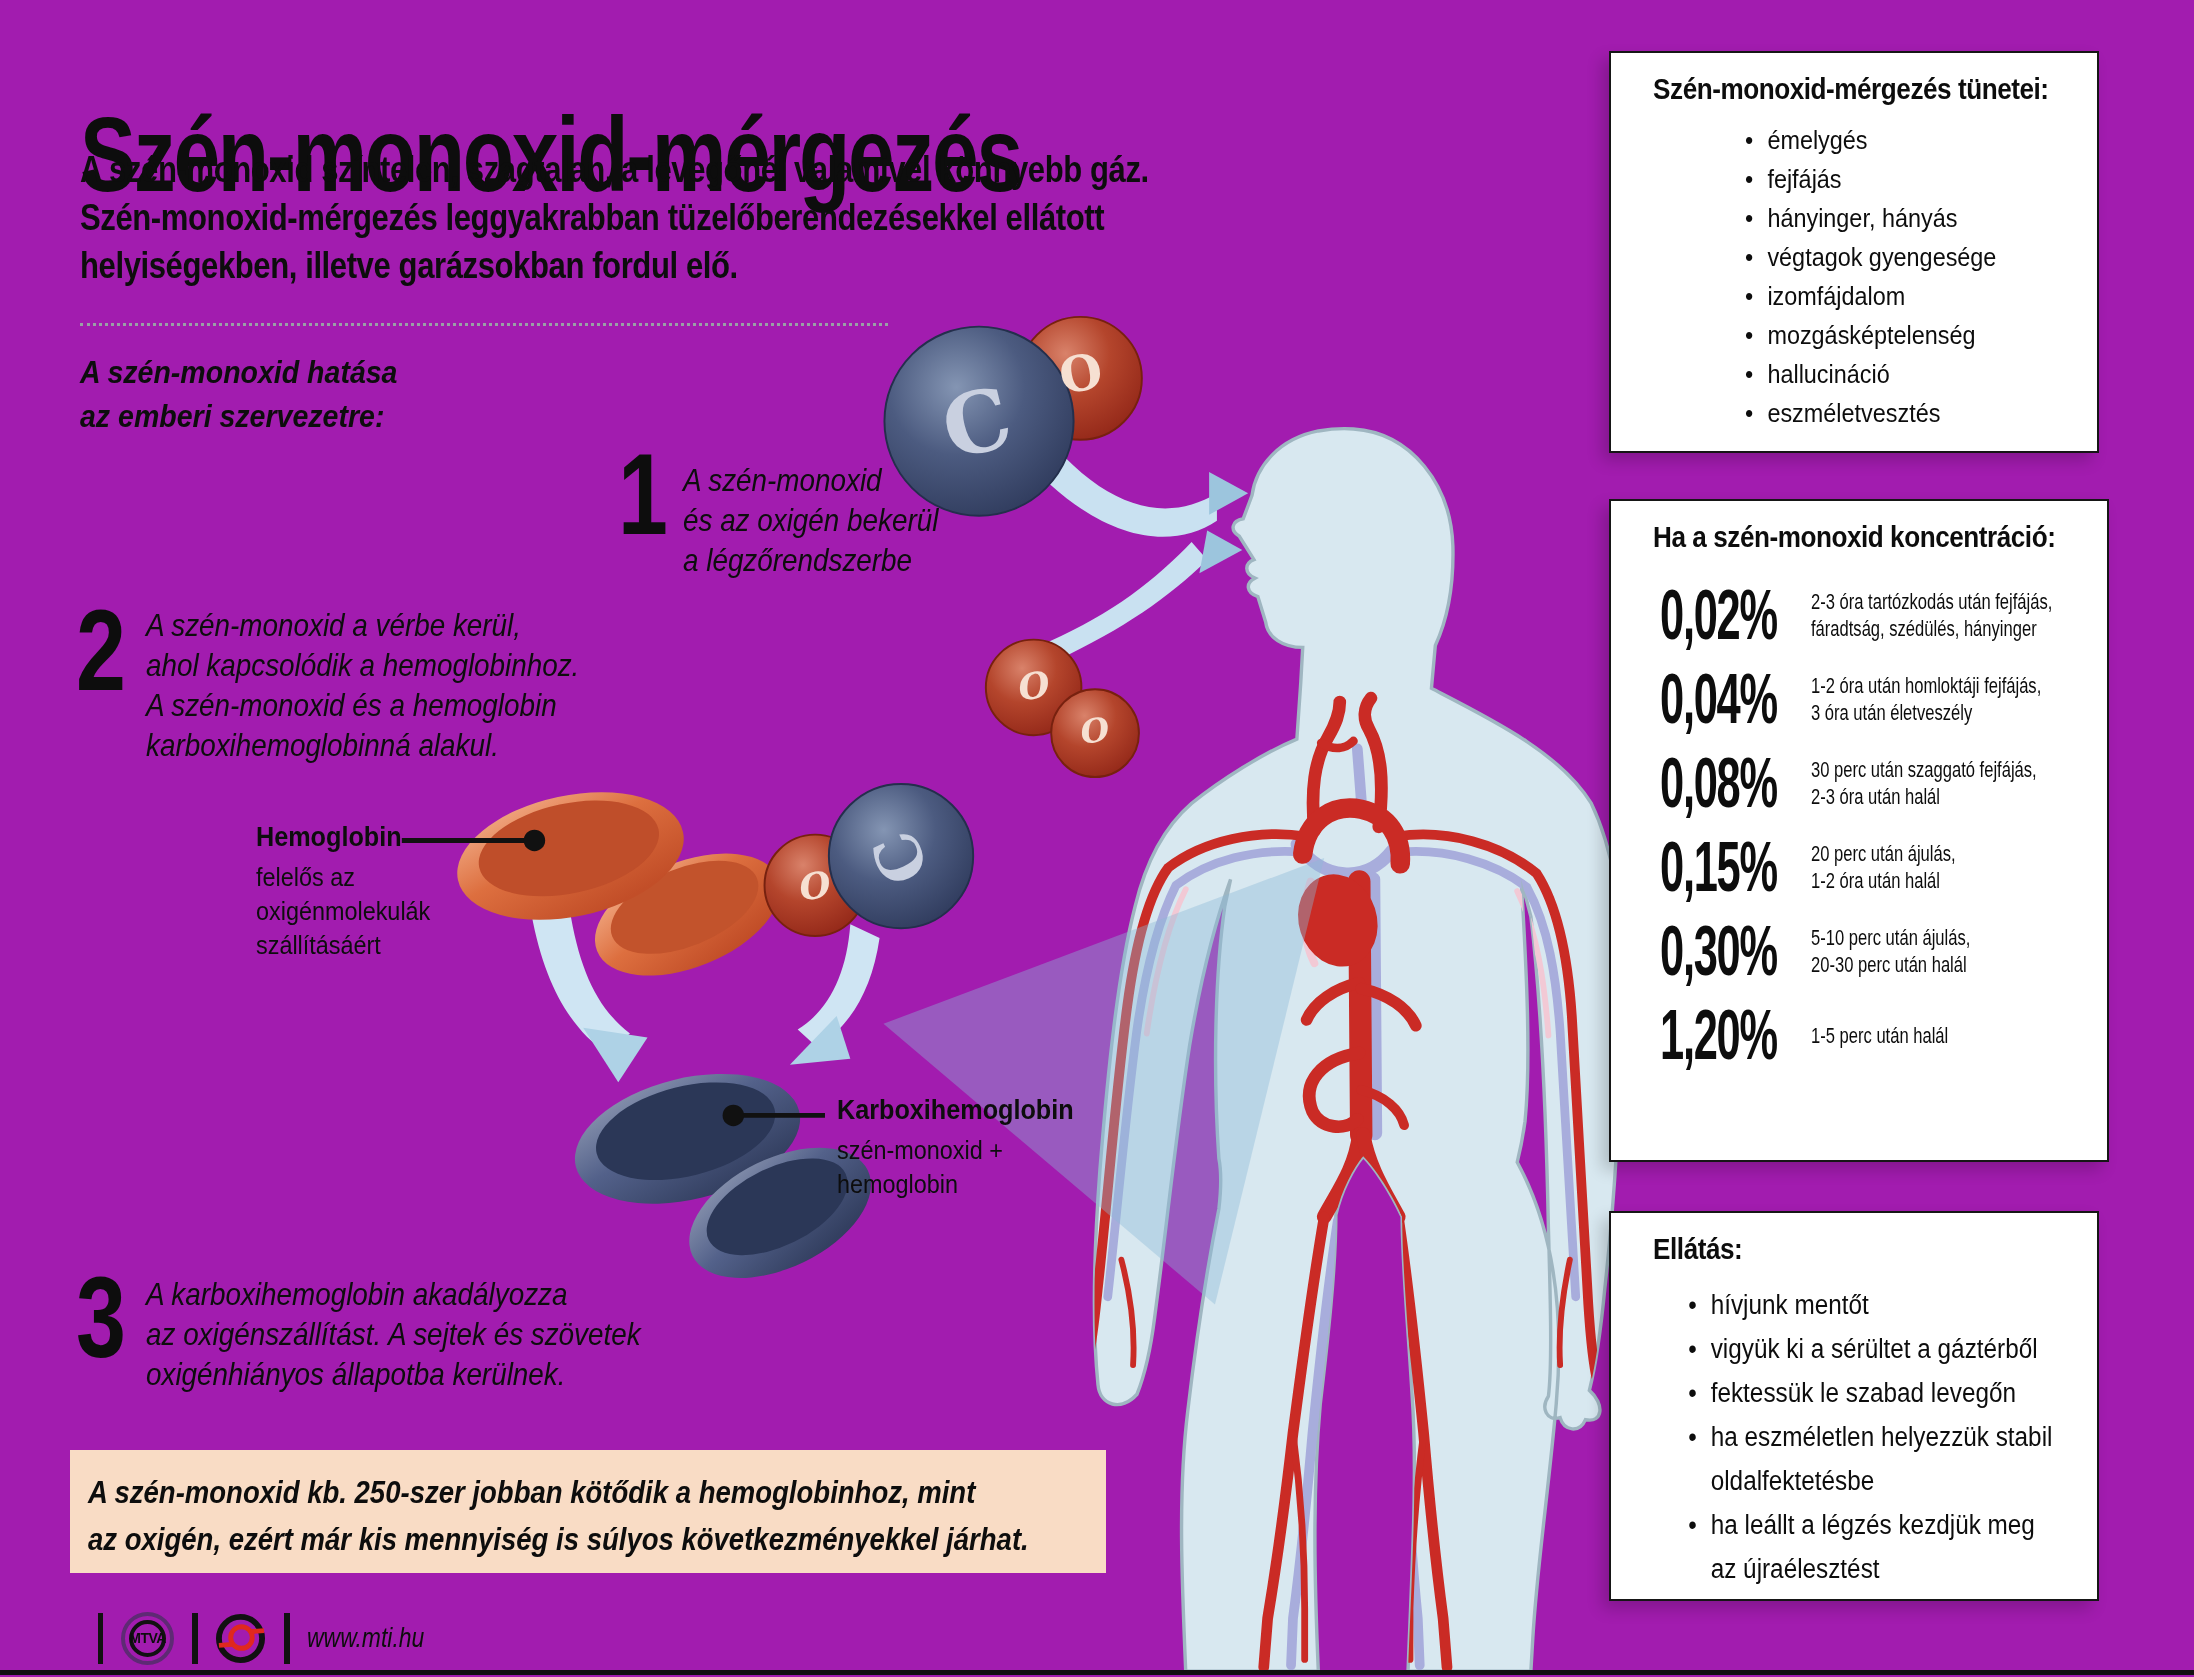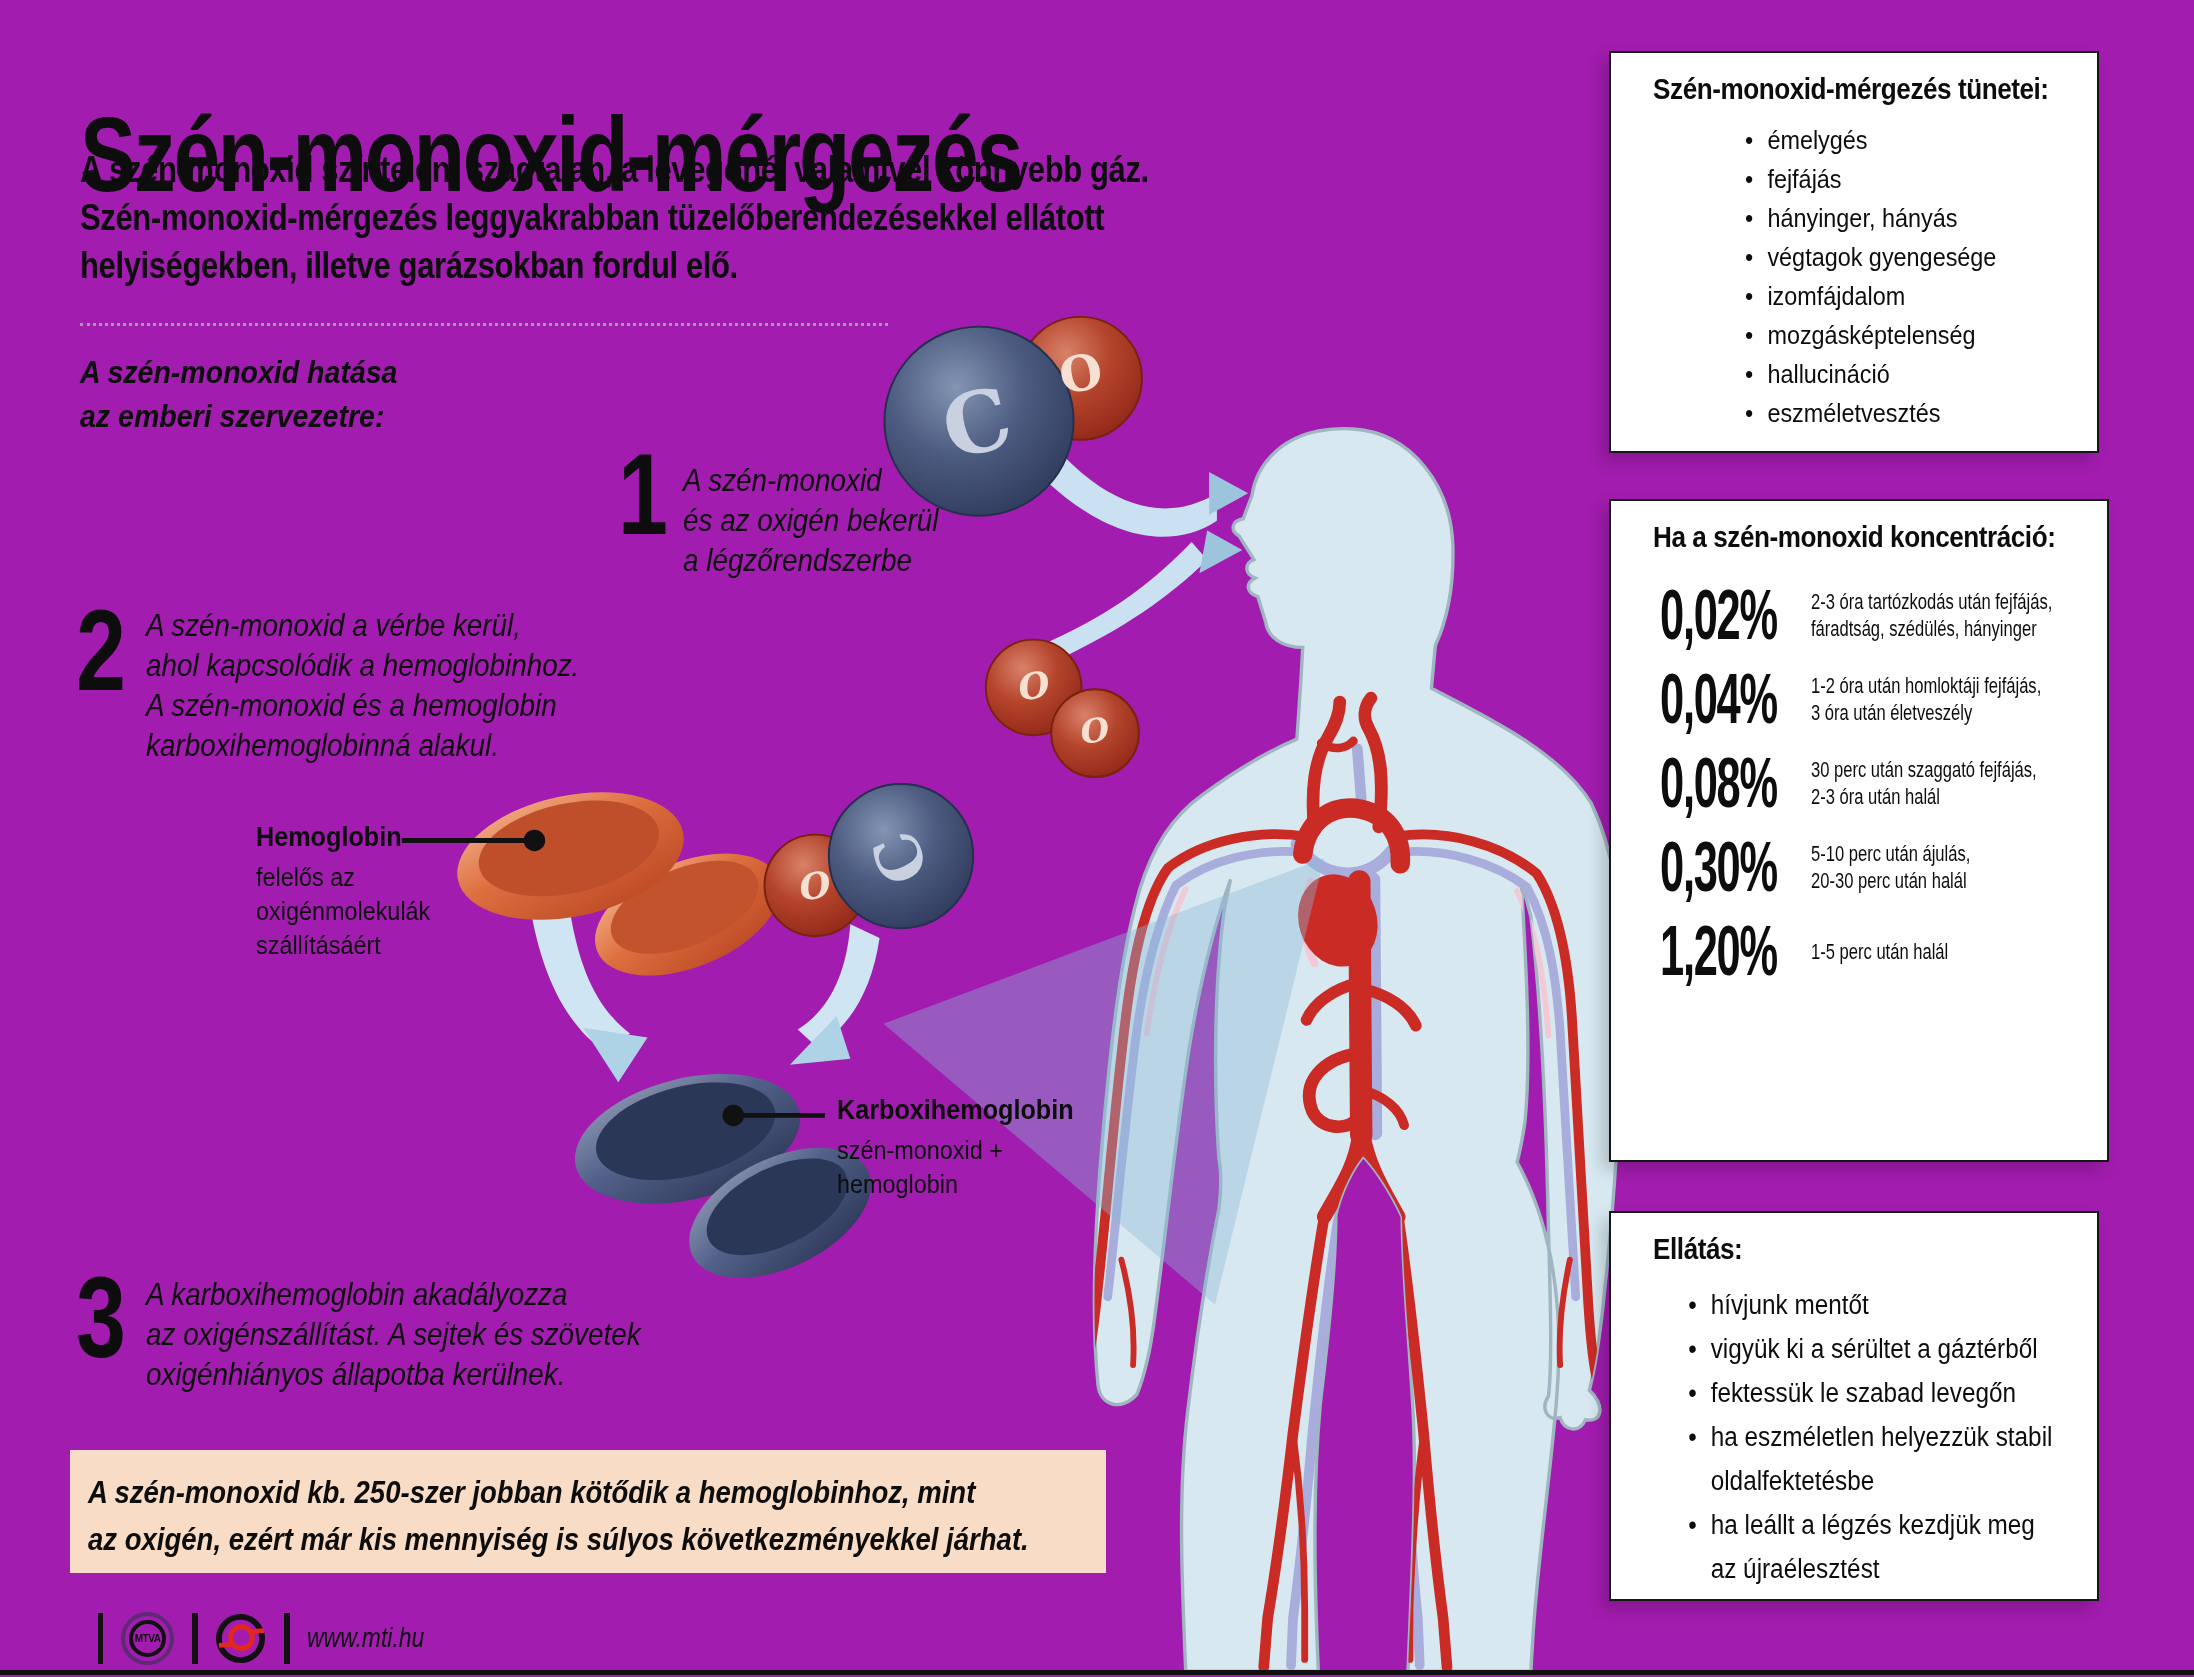--- a/index.html
+++ b/index.html
@@ -61,21 +61,21 @@
   .footer{position:absolute;left:80px;top:1605px;height:66px;display:flex;align-items:center;z-index:2;}
   .src-wrap{width:490px;}
   .src{display:inline-block;white-space:nowrap;transform:scaleX(.74);transform-origin:0 50%;font-size:26px;}
   .src .it{font-style:italic;}
   .src .b{font-weight:bold;}
   .fbar{width:5.9px;height:51px;background:#111;margin:0 17.6px;flex:none;}
   .mtva{width:45px;height:45px;border:4.9px solid #5e2a74;border-radius:50%;
         display:flex;align-items:center;justify-content:center;flex:none;}
   .mtva-in{width:29px;height:29px;border:4.9px solid #111;border-radius:50%;
         display:flex;align-items:center;justify-content:center;}
-  .mtva-in span{font-size:10px;font-weight:bold;letter-spacing:-0.5px;}
+  .mtva-in span{font-size:14px;font-weight:bold;letter-spacing:-0.5px;}
   .site{font-size:27px;font-style:italic;transform:scaleX(.85);transform-origin:0 50%;display:inline-block;white-space:nowrap;}
   .bottom-line{position:absolute;left:0;top:1670px;width:2194px;height:4.9px;background:#101010;z-index:4;}
 </style>
 </head>
 <body>
 
 <div class="page">
 
   <svg class="art" width="2194" height="1677" viewBox="0 0 2250 1720">
     <defs>
@@ -275,20 +275,25 @@
         <div class="pct">0,04%</div>
         <div class="cdesc">1-2 óra után homloktáji fejfájás,
 3 óra után életveszély</div>
       </div>
       <div class="conc-row">
         <div class="pct">0,08%</div>
         <div class="cdesc">30 perc után szaggató fejfájás,
 2-3 óra után halál</div>
       </div>
       <div class="conc-row">
+        <div class="pct">0,15%</div>
+        <div class="cdesc">20 perc után ájulás,
+1-2 óra után halál</div>
+      </div>
+      <div class="conc-row">
         <div class="pct">0,30%</div>
         <div class="cdesc">5-10 perc után ájulás,
 20-30 perc után halál</div>
       </div>
       <div class="conc-row">
         <div class="pct">1,20%</div>
         <div class="cdesc">1-5 perc után halál</div>
       </div>
     </div>
   </div>

